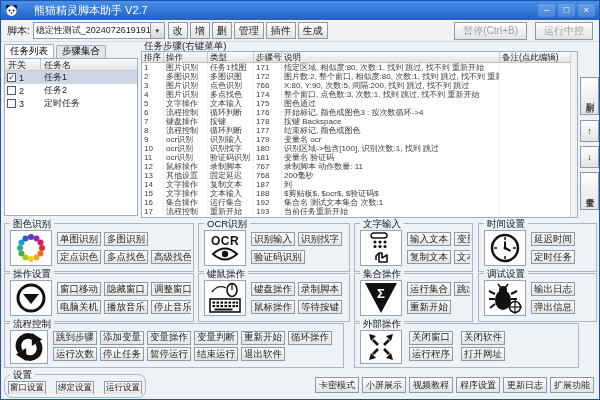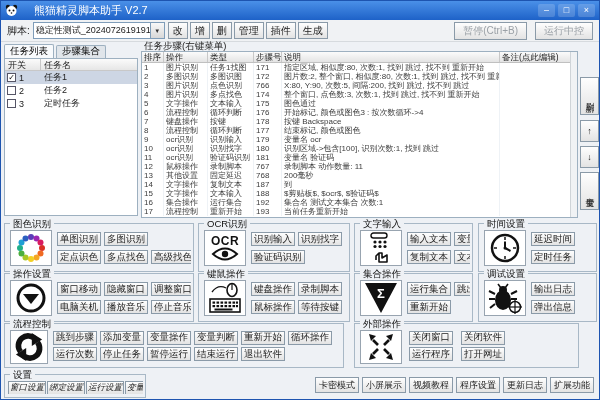--- a/index.html
+++ b/index.html
@@ -573,24 +573,24 @@
             <div class="btn gbtn">关闭窗口</div>
             <div class="btn gbtn">关闭软件</div>
           </div>
         <div class="grow">
             <div class="btn gbtn">运行程序</div>
             <div class="btn gbtn">打开网址</div>
           </div>
       </div>
     </div>
 
-    <div class="gbox" id="box-settings" style="left:3px;top:332px;width:142px;height:24px;">
+    <div class="gbox" id="box-settings" style="left:3px;top:332px;width:142px;height:24px;border-radius:8px;">
       <div class="glabel">设置</div>
       <div class="grows">
-        <div class="grow" style="gap:1px;font-style:italic;">
+        <div class="grow" style="gap:10px;">
             <div class="btn sbtn">窗口设置</div>
             <div class="btn sbtn">绑定设置</div>
             <div class="btn sbtn">运行设置</div>
             <div class="btn sbtn">变量设置</div>
           </div>
       </div>
     </div>
 
     <div class="bottom-bar">
         <div class="btn bbtn">卡密模式</div>

